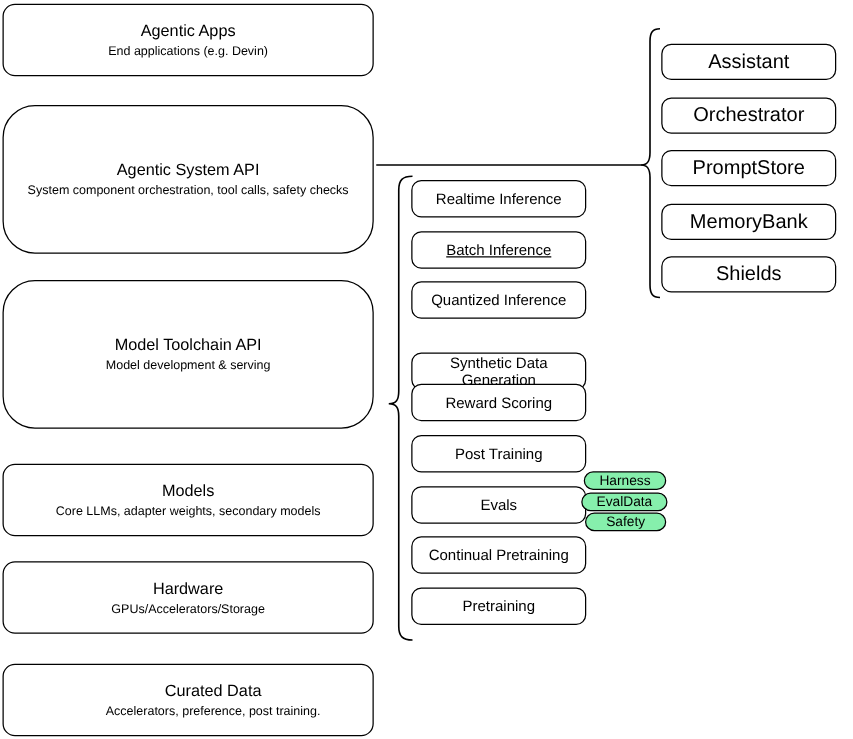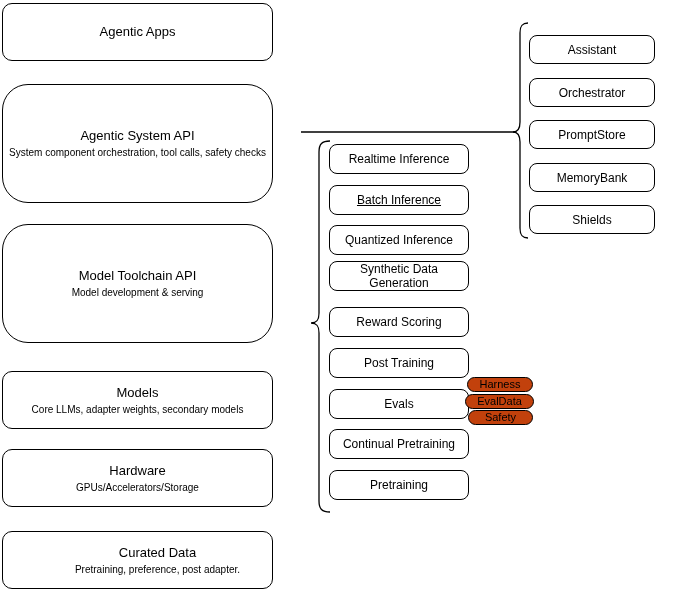--- a/index.html
+++ b/index.html
@@ -20,41 +20,41 @@
     box-sizing: border-box;
     border: 1.3px solid #000000;
     background: #ffffff;
     display: flex;
     flex-direction: column;
     align-items: center;
     justify-content: center;
     text-align: center;
     color: #000000;
   }
-  .left-node { left: 2px; width: 271px; border-radius: 10px; }
+  .left-node { left: 2px; width: 297px; border-radius: 10px; }
   .left-node.small { height: 58px; }
   .left-node.big { height: 119px; border-radius: 26px; }
   .node .title { font-size: 13px; line-height: 16px; }
   .node .subtitle { font-size: 10px; line-height: 13px; margin-top: 2px; }
   .mid-node {
     left: 329px; width: 140px; height: 30px;
     border-radius: 8px; font-size: 12px;
   }
   .right-node {
-    left: 529px; width: 126px; height: 29px;
-    border-radius: 8px; font-size: 12px;
+    left: 529px; width: 140px; height: 29px;
+    border-radius: 8px; font-size: 16px;
   }
   .pill {
     position: absolute;
     box-sizing: border-box;
     border: 1.3px solid #000000;
-    background: #c2410c;
+    background: #86efac;
     border-radius: 999px;
     display: flex;
-    align-items: flex-start;
+    align-items: center;
     justify-content: center;
     font-size: 11px;
     color: #000000;
     z-index: 5;
   }
   .edges {
     position: absolute;
     top: 0; left: 0;
     width: 682px; height: 591px;
     pointer-events: none;
@@ -66,20 +66,21 @@
 <div class="canvas">
 
   <svg class="edges" viewBox="0 0 682 591" xmlns="http://www.w3.org/2000/svg">
     <path d="M 301 132 L 514 132" fill="none" stroke="#000000" stroke-width="1.3"></path>
     <path d="M 330 141 C 322 141 319 144 319 152 L 319 313 C 319 320 317 323 311 323 C 317 323 319 326 319 333 L 319 501 C 319 509 322 512 330 512" fill="none" stroke="#000000" stroke-width="1.3"></path>
     <path d="M 528 23 C 522 23 520 26 520 33 L 520 122 C 520 129 518 132 513 132 C 518 132 520 135 520 142 L 520 228 C 520 235 522 238 528 238" fill="none" stroke="#000000" stroke-width="1.3"></path>
   </svg>
 
   <div class="node left-node small" style="top:3px;">
     <div class="title">Agentic Apps</div>
+    <div class="subtitle">End applications (e.g. Devin)</div>
   </div>
 
   <div class="node left-node big" style="top:84px;">
     <div class="title">Agentic System API</div>
     <div class="subtitle">System component orchestration, tool calls, safety checks</div>
   </div>
 
   <div class="node left-node big" style="top:224px;">
     <div class="title">Model Toolchain API</div>
     <div class="subtitle">Model development &amp; serving</div>
@@ -90,33 +91,33 @@
     <div class="subtitle">Core LLMs, adapter weights, secondary models</div>
   </div>
 
   <div class="node left-node small" style="top:449px;border-radius:10px;">
     <div class="title">Hardware</div>
     <div class="subtitle">GPUs/Accelerators/Storage</div>
   </div>
 
   <div class="node left-node small" style="top:531px;padding-left:40px;">
     <div class="title">Curated Data</div>
-    <div class="subtitle">Pretraining, preference, post adapter.</div>
+    <div class="subtitle">Accelerators, preference, post training.</div>
   </div>
 
   <div class="node mid-node" style="top:144px;">
     <span>Realtime Inference</span>
   </div>
   <div class="node mid-node" style="top:185px;text-decoration:underline;">
     <span>Batch Inference</span>
   </div>
   <div class="node mid-node" style="top:225px;">
     <span>Quantized Inference</span>
   </div>
-  <div class="node mid-node" style="top:261px;align-items:center;">
+  <div class="node mid-node" style="top:282px;align-items:center;">
     <span>Synthetic Data Generation</span>
   </div>
   <div class="node mid-node" style="top:307px;">
     <span>Reward Scoring</span>
   </div>
   <div class="node mid-node" style="top:348px;">
     <span>Post Training</span>
   </div>
   <div class="node mid-node" style="top:389px;">
     <span>Evals</span>

